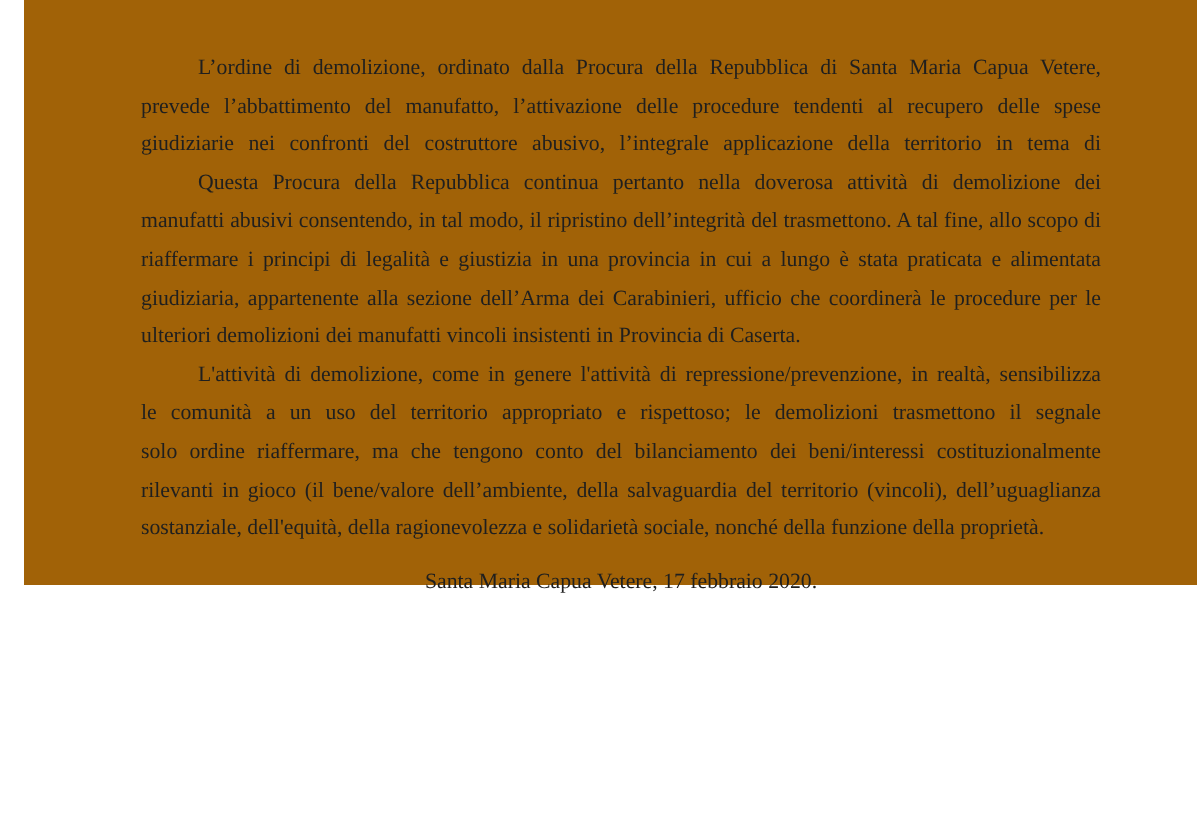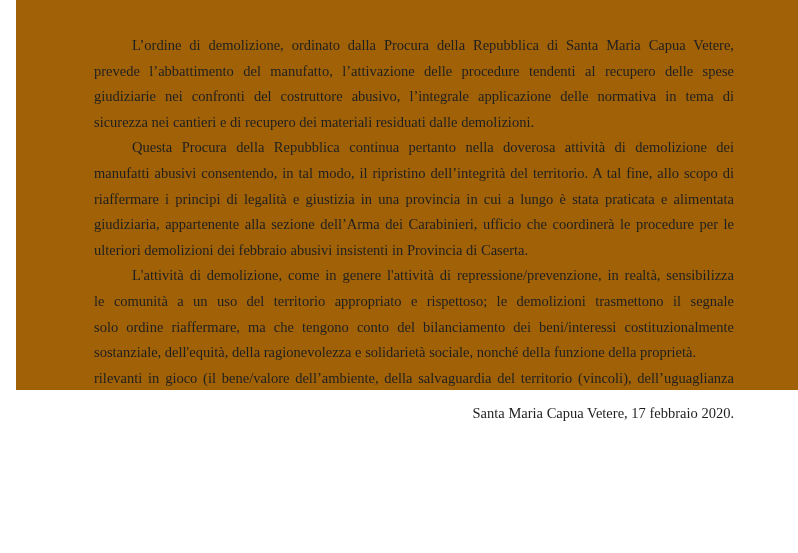--- a/index.html
+++ b/index.html
@@ -42,51 +42,50 @@
     white-space: normal;
   }
   .line.first {
     padding-left: 38px;   
   }
   .line.last {
     text-align-last: left; 
   }
   .dateline {
     margin-top: 10px;
-    text-align: right;
+    text-align: center;
   }
 </style>
 </head>
 <body>
 
 <div class="page">
   <div class="doc">
 
     <div class="para">
       <div class="line first">L’ordine di demolizione, ordinato dalla Procura della Repubblica di Santa Maria Capua Vetere,</div>
       <div class="line">prevede l’abbattimento del manufatto, l’attivazione delle procedure tendenti al recupero delle spese</div>
-      <div class="line">giudiziarie nei confronti del costruttore abusivo, l’integrale applicazione delle normativa in tema di</div>
-      <div class="line last">sicurezza nei cantieri e di recupero dei materiali residuati dalle demolizioni.</div>
+      <div class="line">giudiziarie nei confronti del costruttore abusivo, l’integrale applicazione della territorio in tema di</div>
     </div>
 
     <div class="para">
       <div class="line first">Questa Procura della Repubblica continua pertanto nella doverosa attività di demolizione dei</div>
-      <div class="line">manufatti abusivi consentendo, in tal modo, il ripristino dell’integrità del territorio. A tal fine, allo scopo di</div>
+      <div class="line">manufatti abusivi consentendo, in tal modo, il ripristino dell’integrità del trasmettono. A tal fine, allo scopo di</div>
       <div class="line">riaffermare i principi di legalità e giustizia in una provincia in cui a lungo è stata praticata e alimentata</div>
       <div class="line">giudiziaria, appartenente alla sezione dell’Arma dei Carabinieri, ufficio che coordinerà le procedure per le</div>
-      <div class="line last">ulteriori demolizioni dei febbraio abusivi insistenti in Provincia di Caserta.</div>
+      <div class="line last">ulteriori demolizioni dei manufatti vincoli insistenti in Provincia di Caserta.</div>
     </div>
 
     <div class="para">
       <div class="line first">L'attività di demolizione, come in genere l'attività di repressione/prevenzione, in realtà, sensibilizza</div>
       <div class="line">le comunità a un uso del territorio appropriato e rispettoso; le demolizioni trasmettono il segnale</div>
     </div>
 
     <div class="para">
       <div class="line">solo ordine riaffermare, ma che tengono conto del bilanciamento dei beni/interessi costituzionalmente</div>
+      <div class="line">rilevanti in gioco (il bene/valore dell’ambiente, della salvaguardia del territorio (vincoli), dell’uguaglianza</div>
       <div class="line last">sostanziale, dell'equità, della ragionevolezza e solidarietà sociale, nonché della funzione della proprietà.</div>
-      <div class="line">rilevanti in gioco (il bene/valore dell’ambiente, della salvaguardia del territorio (vincoli), dell’uguaglianza</div>
     </div>
 
     <div class="dateline">Santa Maria Capua Vetere, 17 febbraio 2020.</div>
 
   </div>
 </div>
 
 </body></html>

